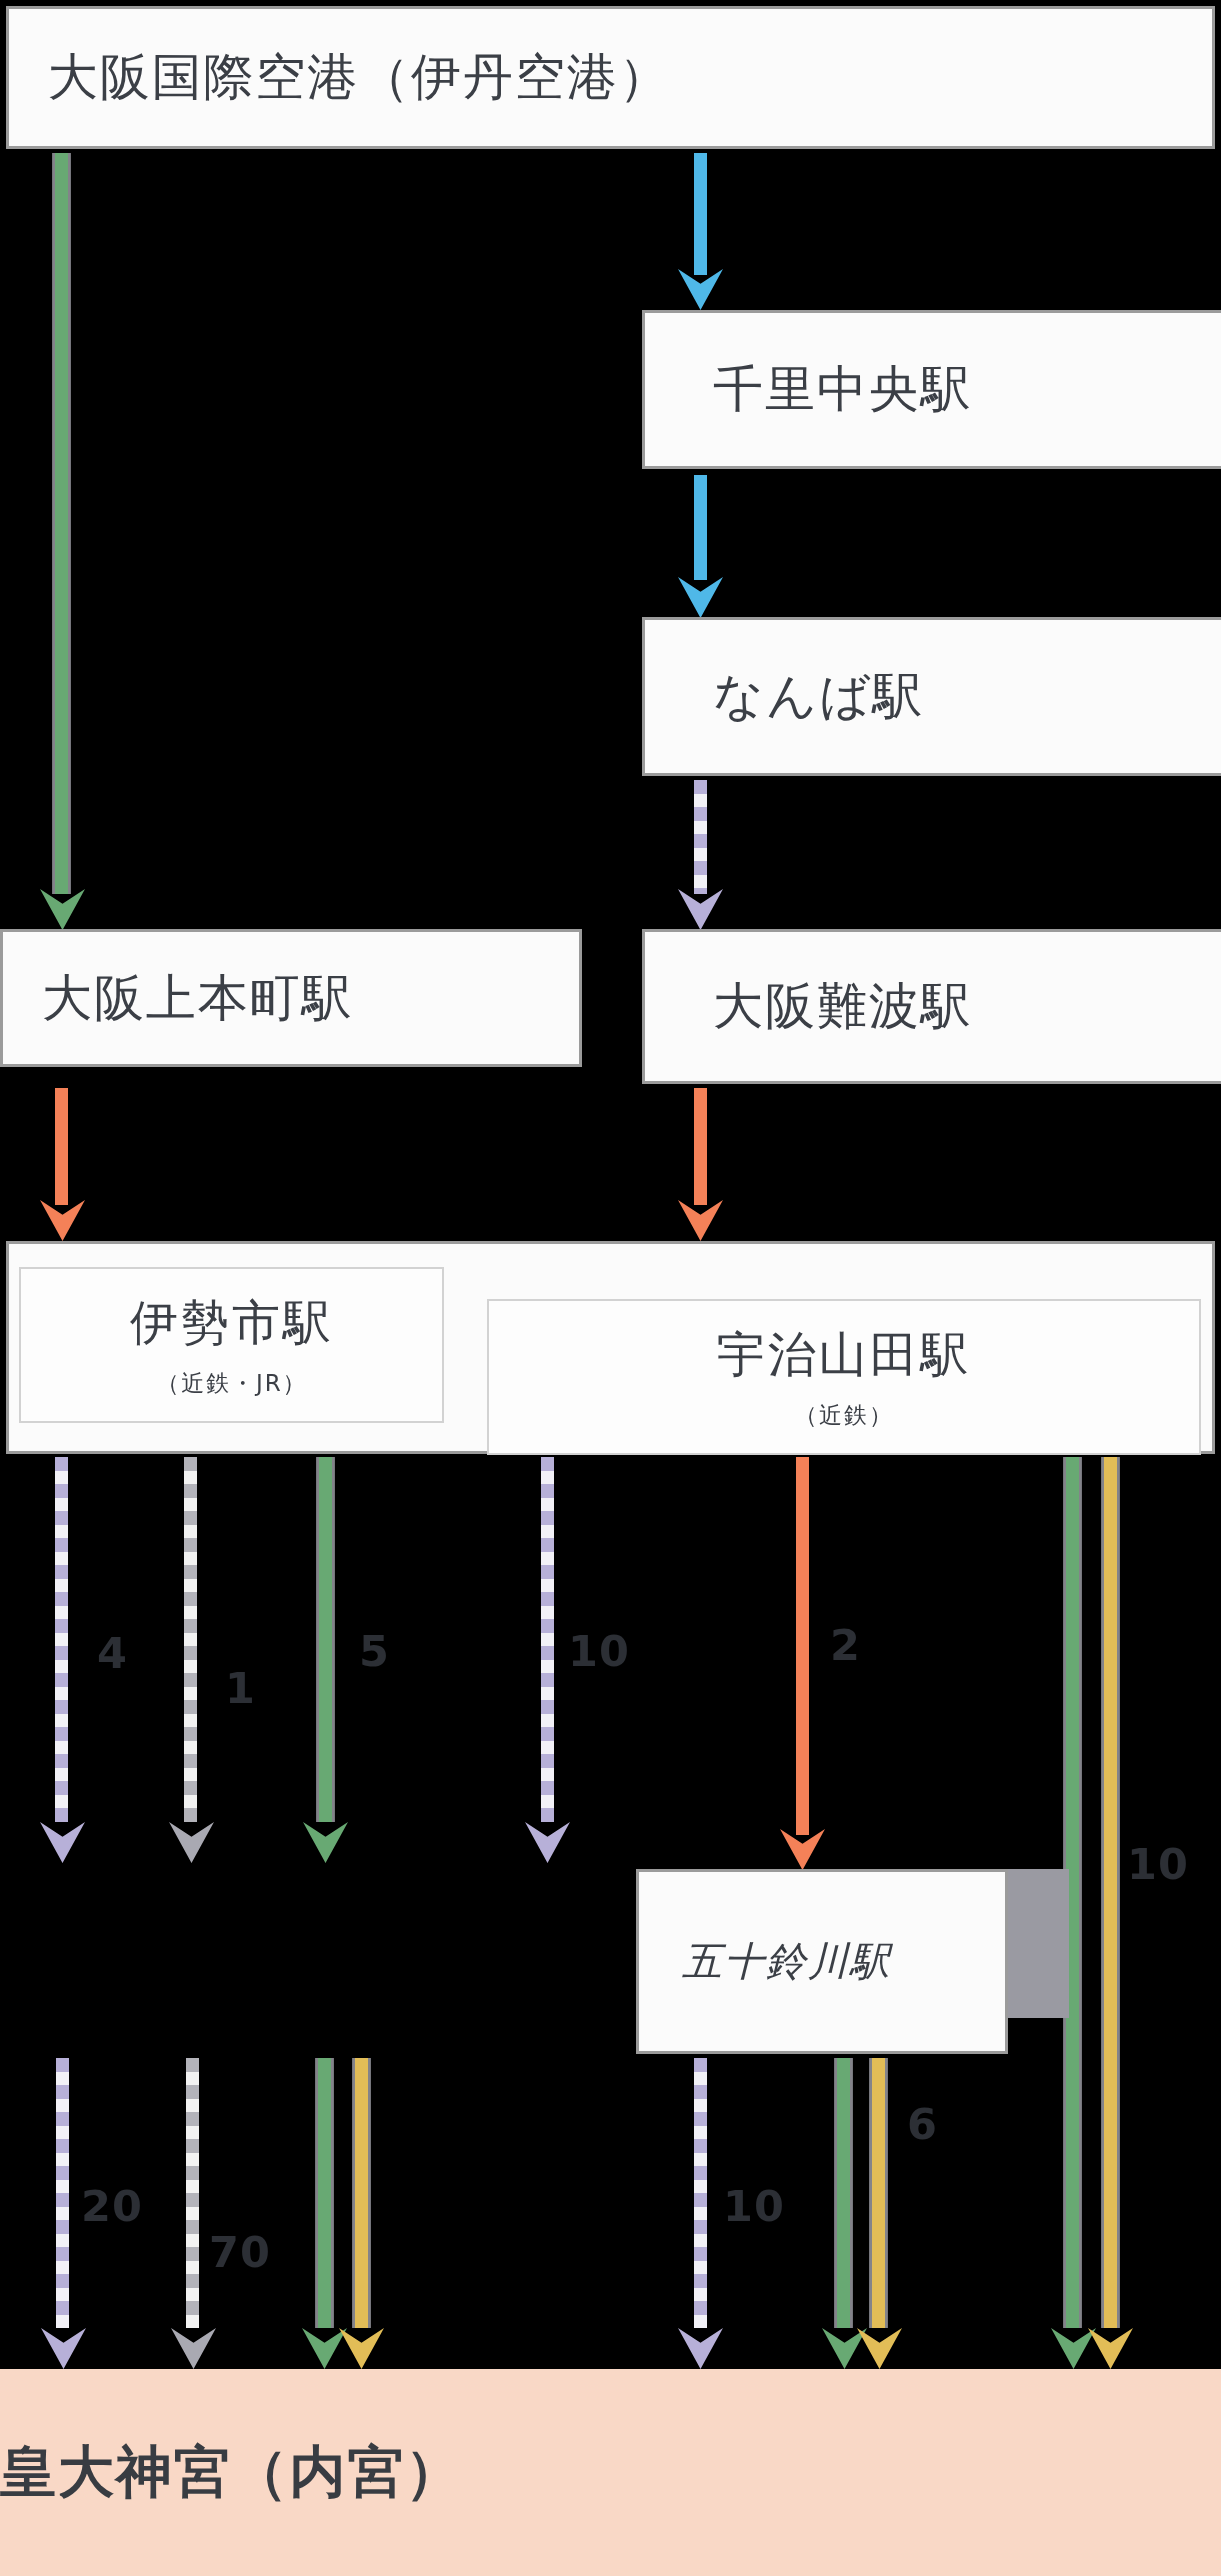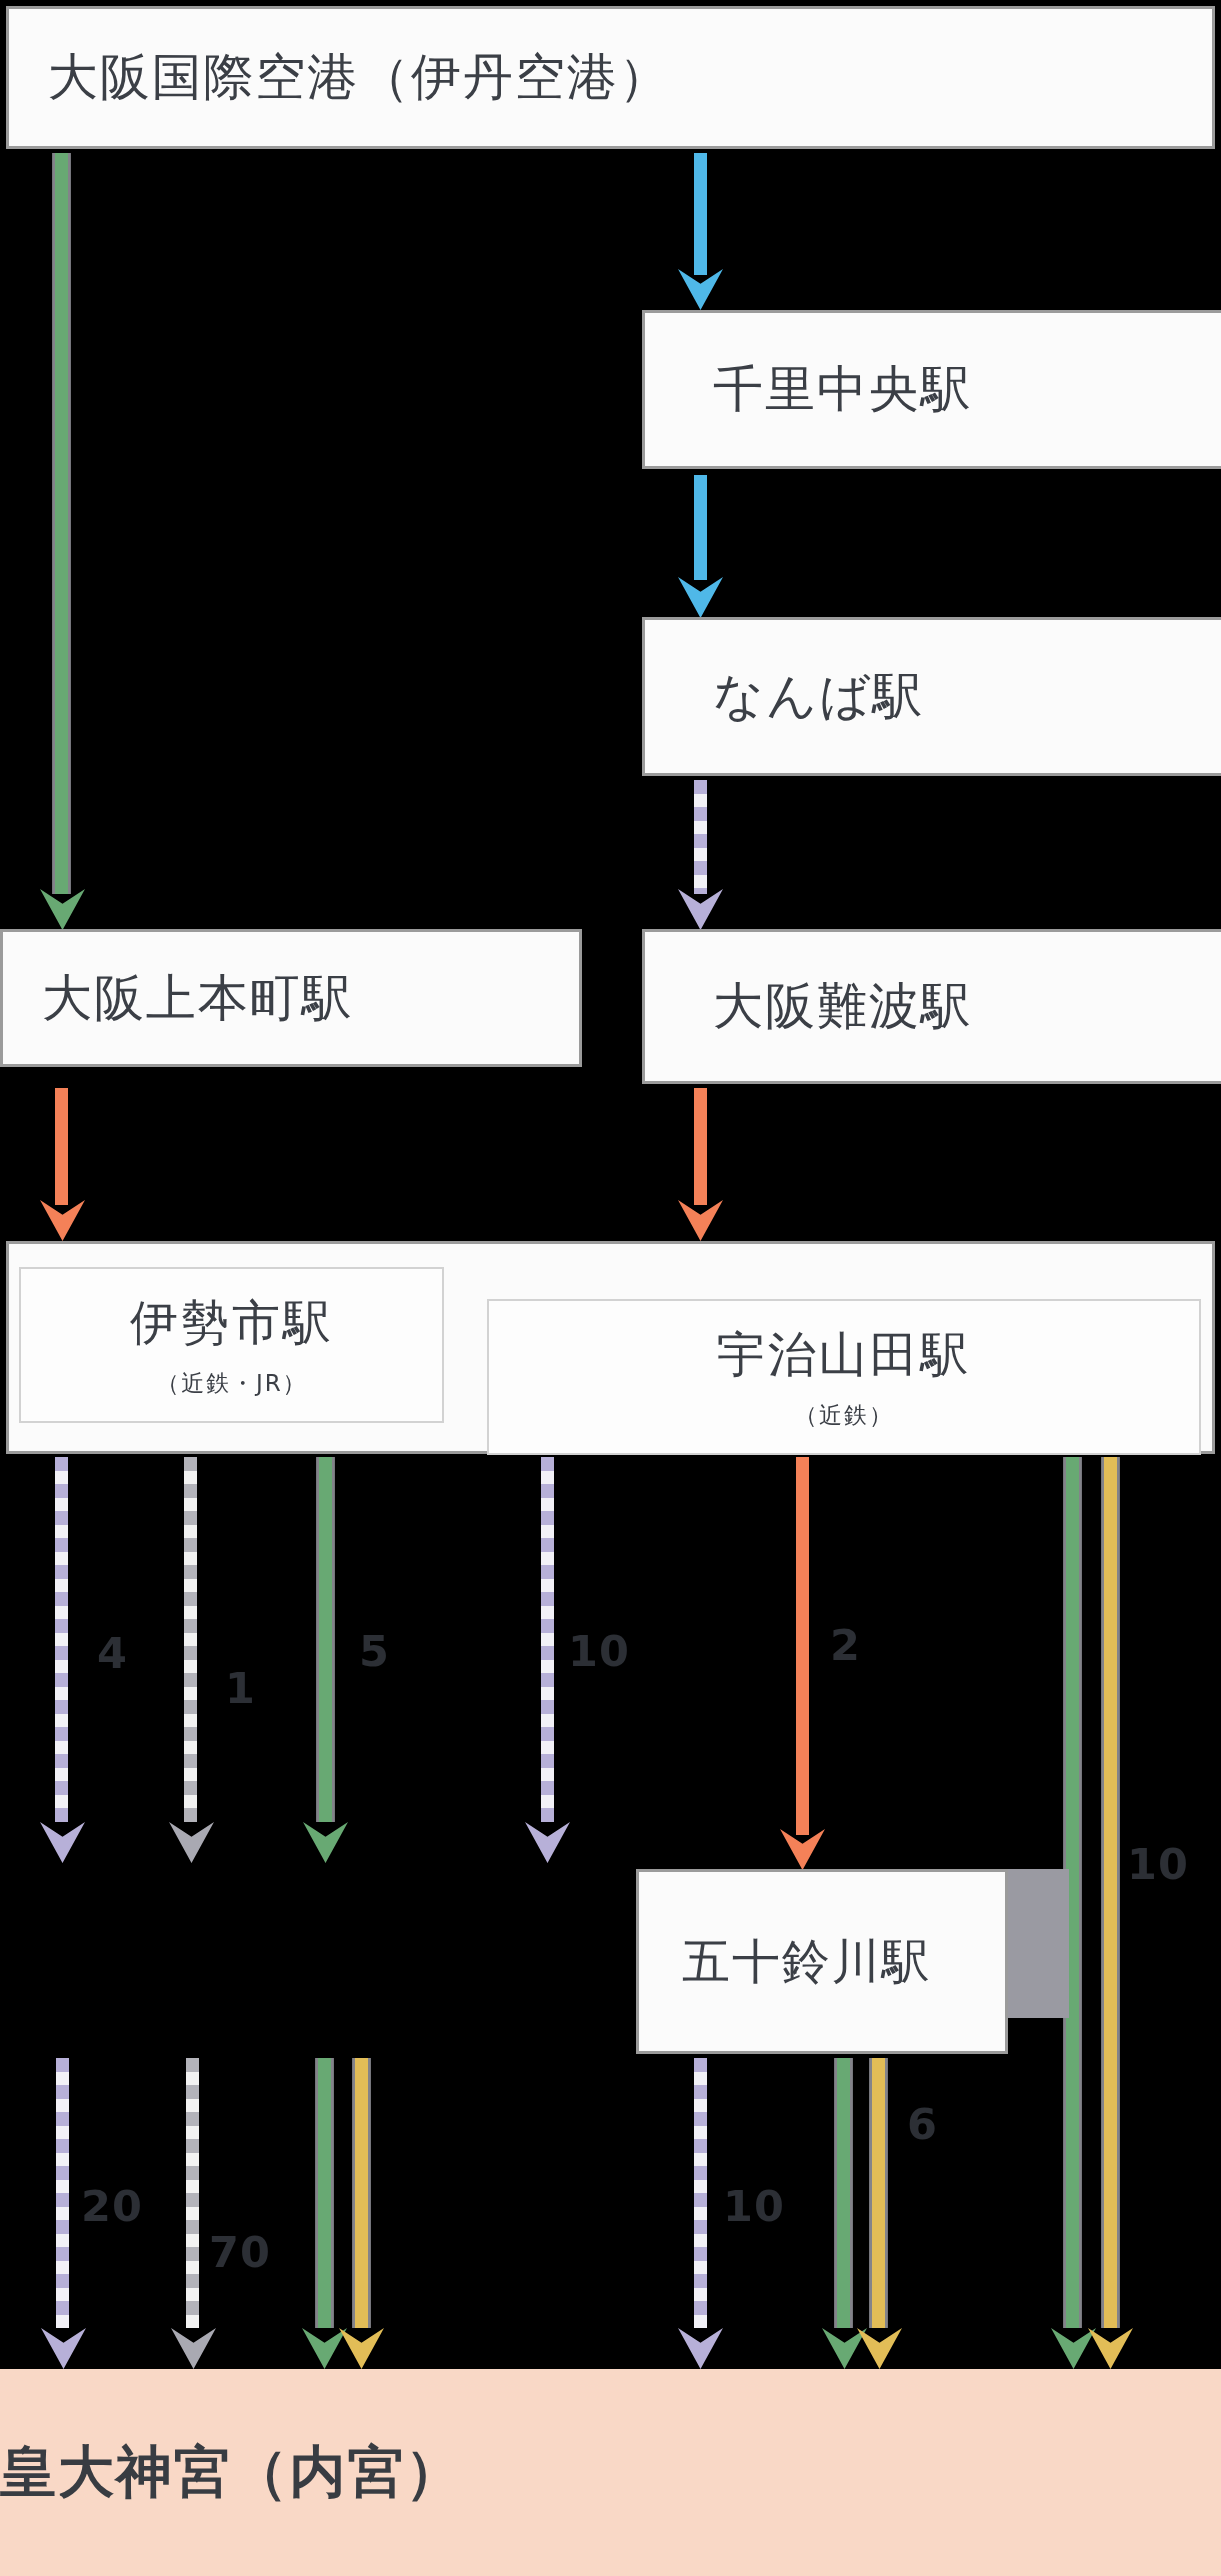--- a/index.html
+++ b/index.html
@@ -146,21 +146,21 @@
     <span class="sub">（近鉄・JR）</span>
   </div>
   <div class="inner-box" style="left:487px;top:1267px;width:714px;height:156px;margin-top:32px;">
     <span class="lbl">宇治山田駅</span>
     <span class="sub">（近鉄）</span>
   </div>
 
 
   <div class="side-block" style="left:998px;top:1869px;width:71px;height:149px;"></div>
   <div class="station" style="left:636px;top:1869px;width:372px;height:185px;padding-left:43px;">
-    <span class="lbl" style="font-size:48px;">五十鈴川駅</span>
+    <span class="lbl" style="font-size:40px;font-style:italic;">五十鈴川駅</span>
   </div>
 
   <div class="shrine naiku" style="left:0px;top:2369px;width:1221px;height:207px;">
     <span class="lbl">皇大神宮（内宮）</span>
   </div>
 
 </div>
 
 
 </body></html>

